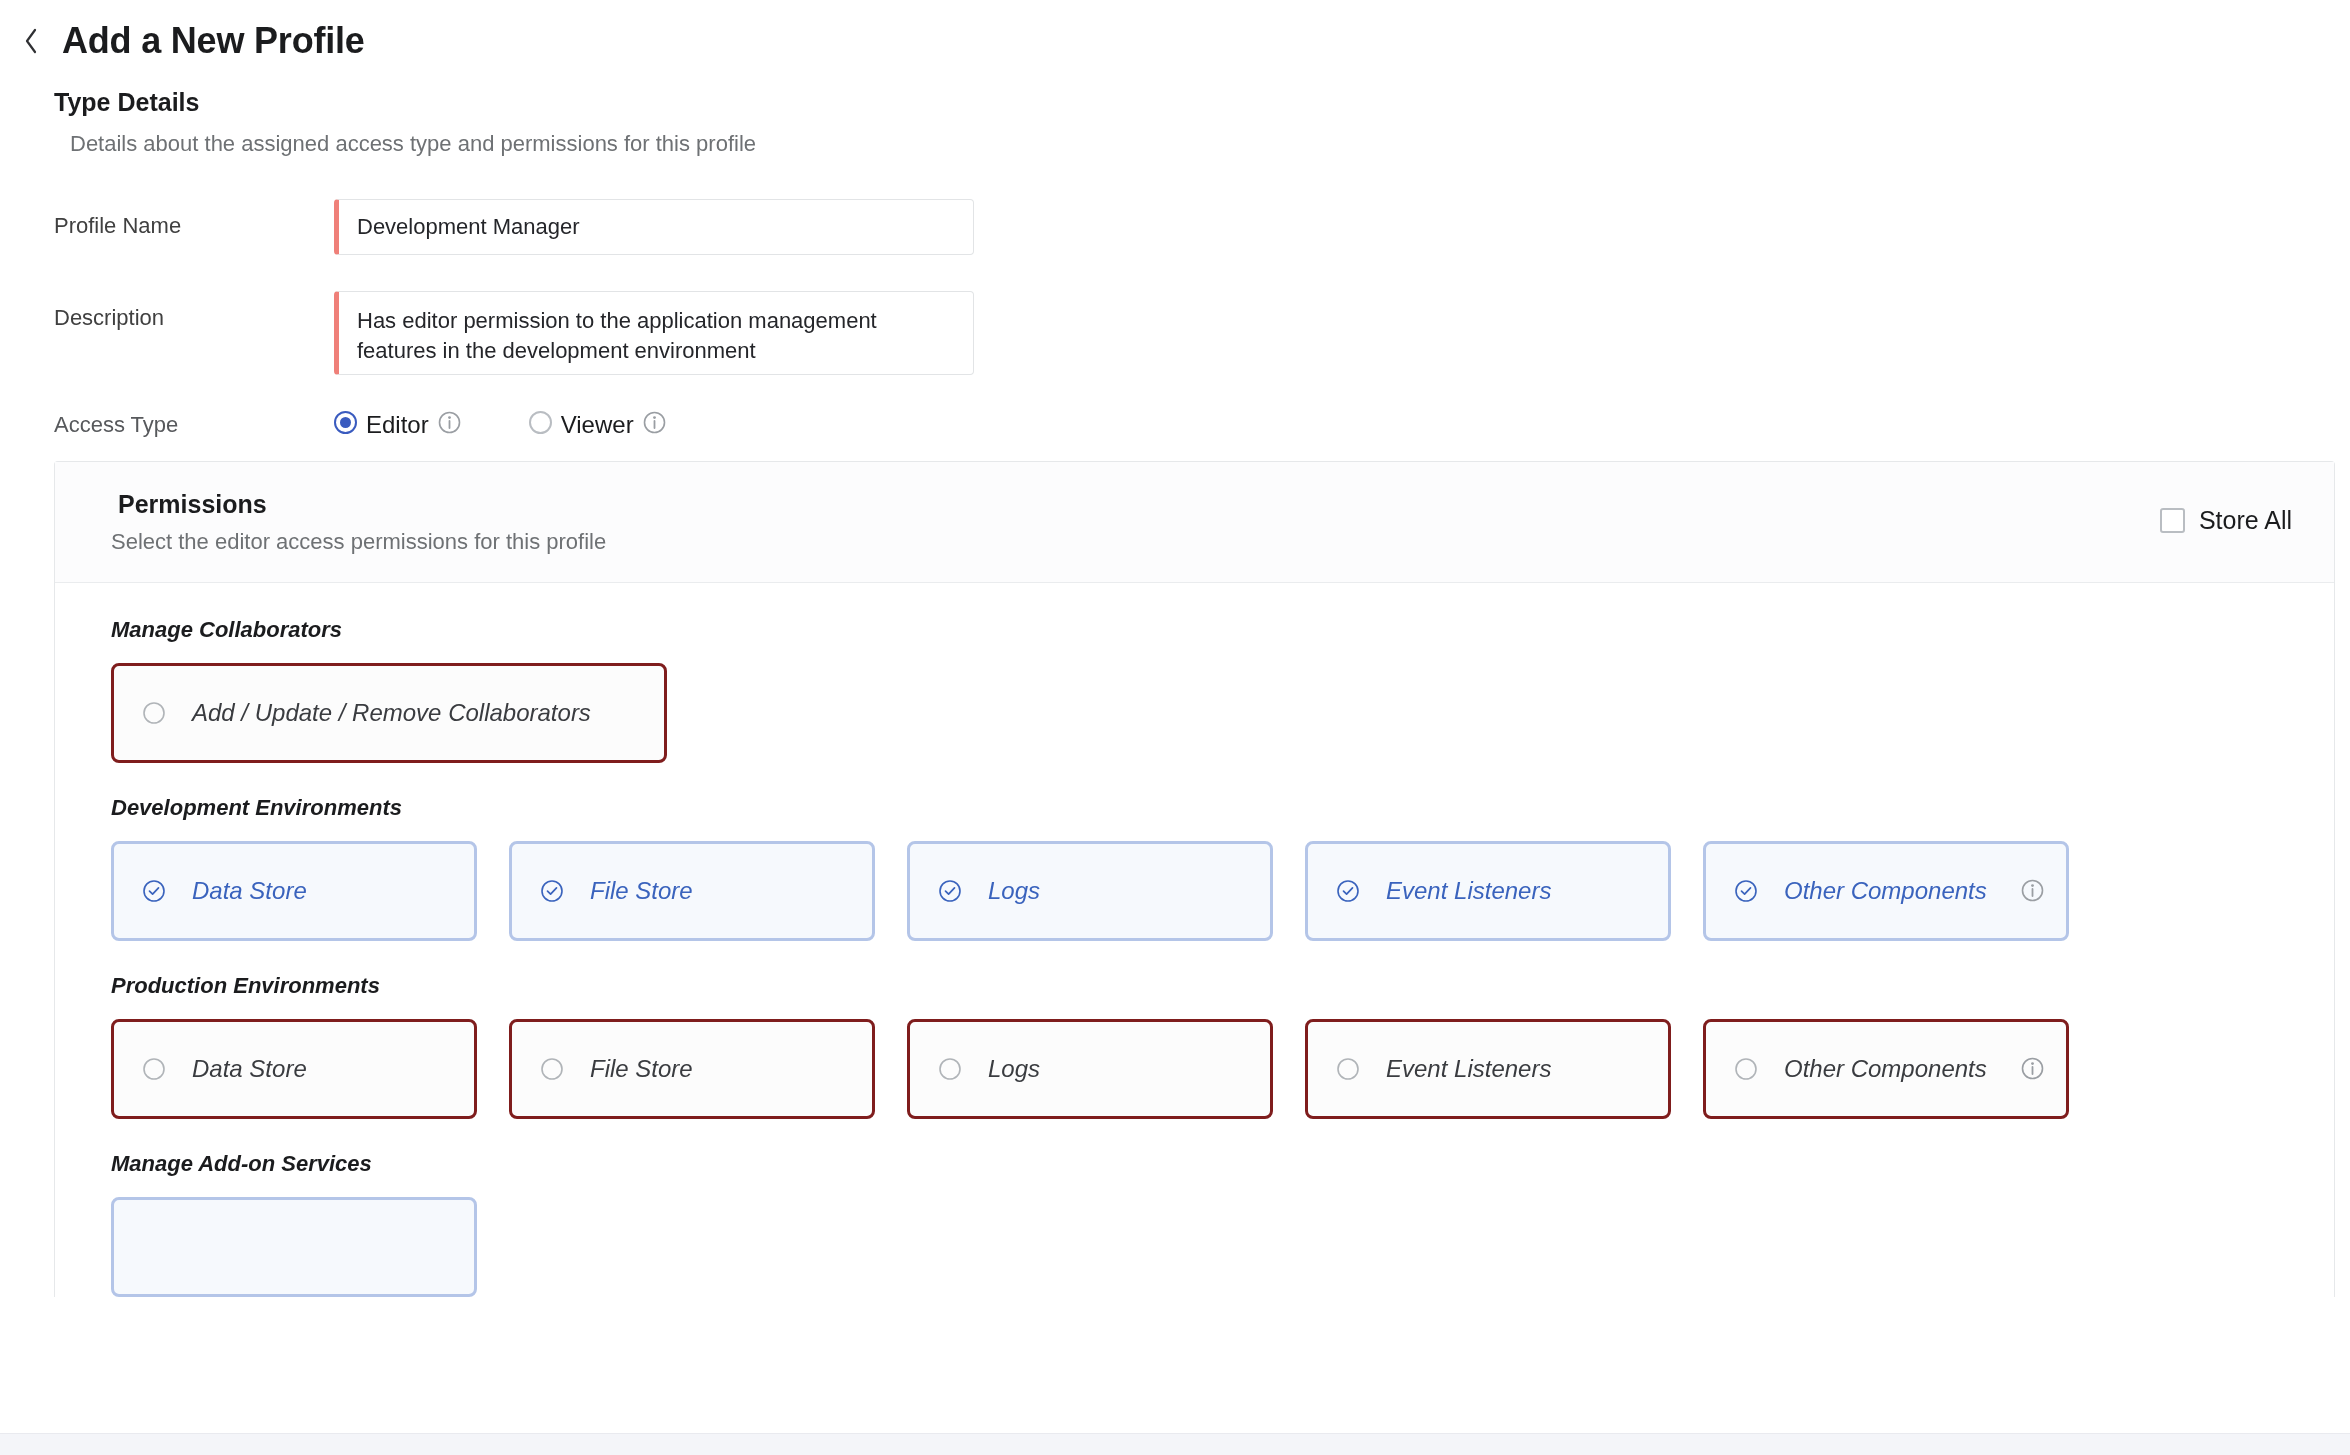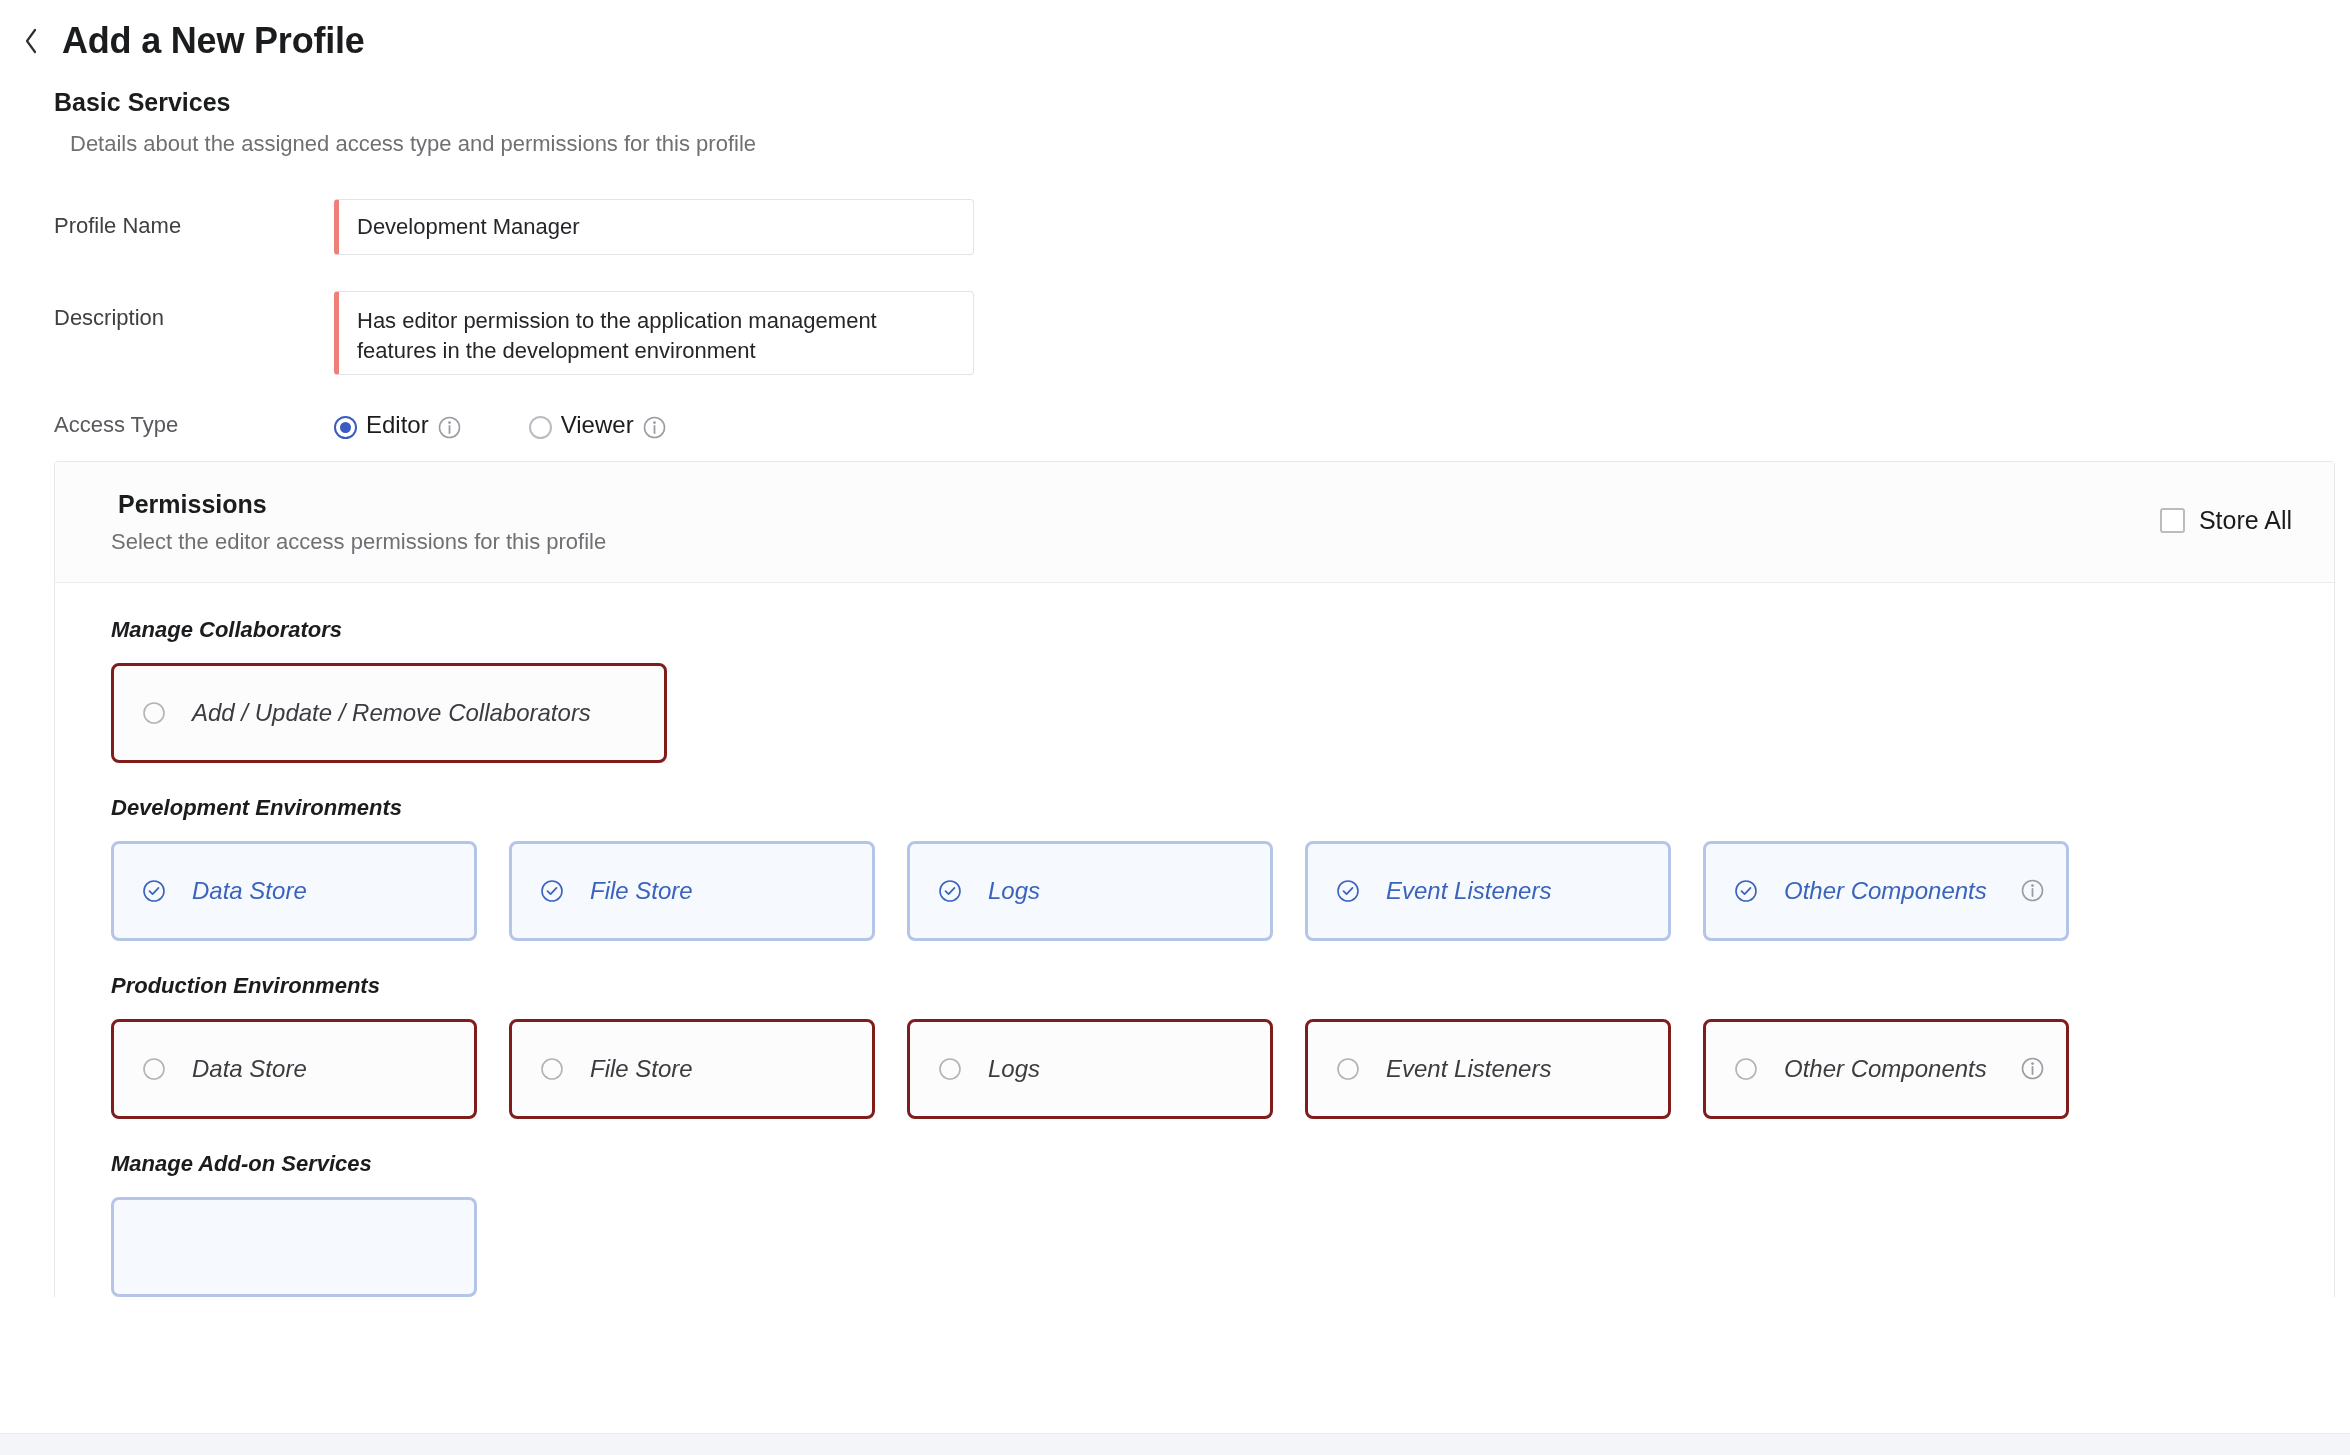--- a/index.html
+++ b/index.html
@@ -98,21 +98,21 @@
   }
 
   
   .access-row { display: flex; align-items: center; margin-bottom: 10px; }
   .access-label {
     width: 280px; flex: 0 0 280px;
     font-size: 22px; color: #57595c;
   }
   .radio-group { display: flex; align-items: center; gap: 68px; }
   .radio-option {
-    display: flex; align-items: flex-end; gap: 9px;
+    display: flex; align-items: flex-start; gap: 9px;
     cursor: pointer;
   }
   .radio {
     width: 23px; height: 23px;
     border-radius: 50%;
     border: 2px solid #b9bdc2;
     background: #fff;
     display: inline-block;
     position: relative;
     flex: 0 0 23px;
@@ -237,21 +237,21 @@
   <div class="page-header">
     <div class="back-chevron">
       <svg width="16" height="28" viewBox="0 0 16 28" fill="none" aria-hidden="true">
         <path d="M12 3 L4 14 L12 25" stroke="#2f3033" stroke-width="2.2" stroke-linecap="round" stroke-linejoin="round"></path>
       </svg>
     </div>
     <div class="page-title">Add a New Profile</div>
   </div>
 
   <div class="basic-details">
-    <div class="section-title">Basic Services</div>
+    <div class="section-title">Type Details</div>
     <div class="section-sub">Details about the assigned access type and permissions for this profile</div>
 
     <div class="form-rows">
 
       <div class="form-row">
         <div class="form-label">Profile Name</div>
         <div class="field-wrap">
           <input class="text-input" type="text" value="Development Manager" style="">
         </div>
       </div>

